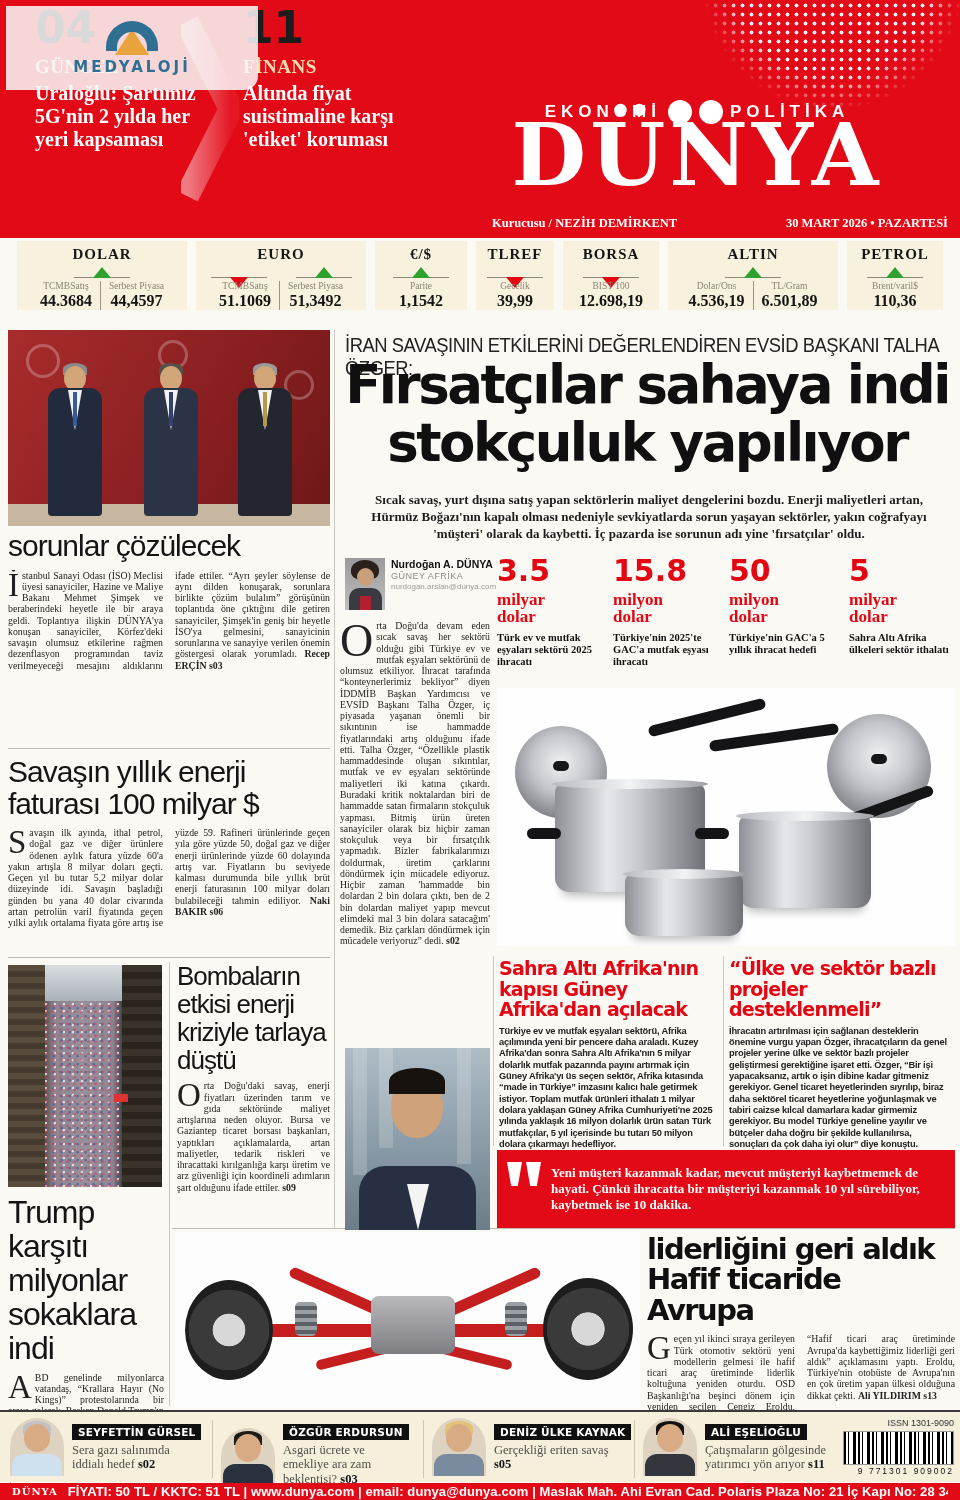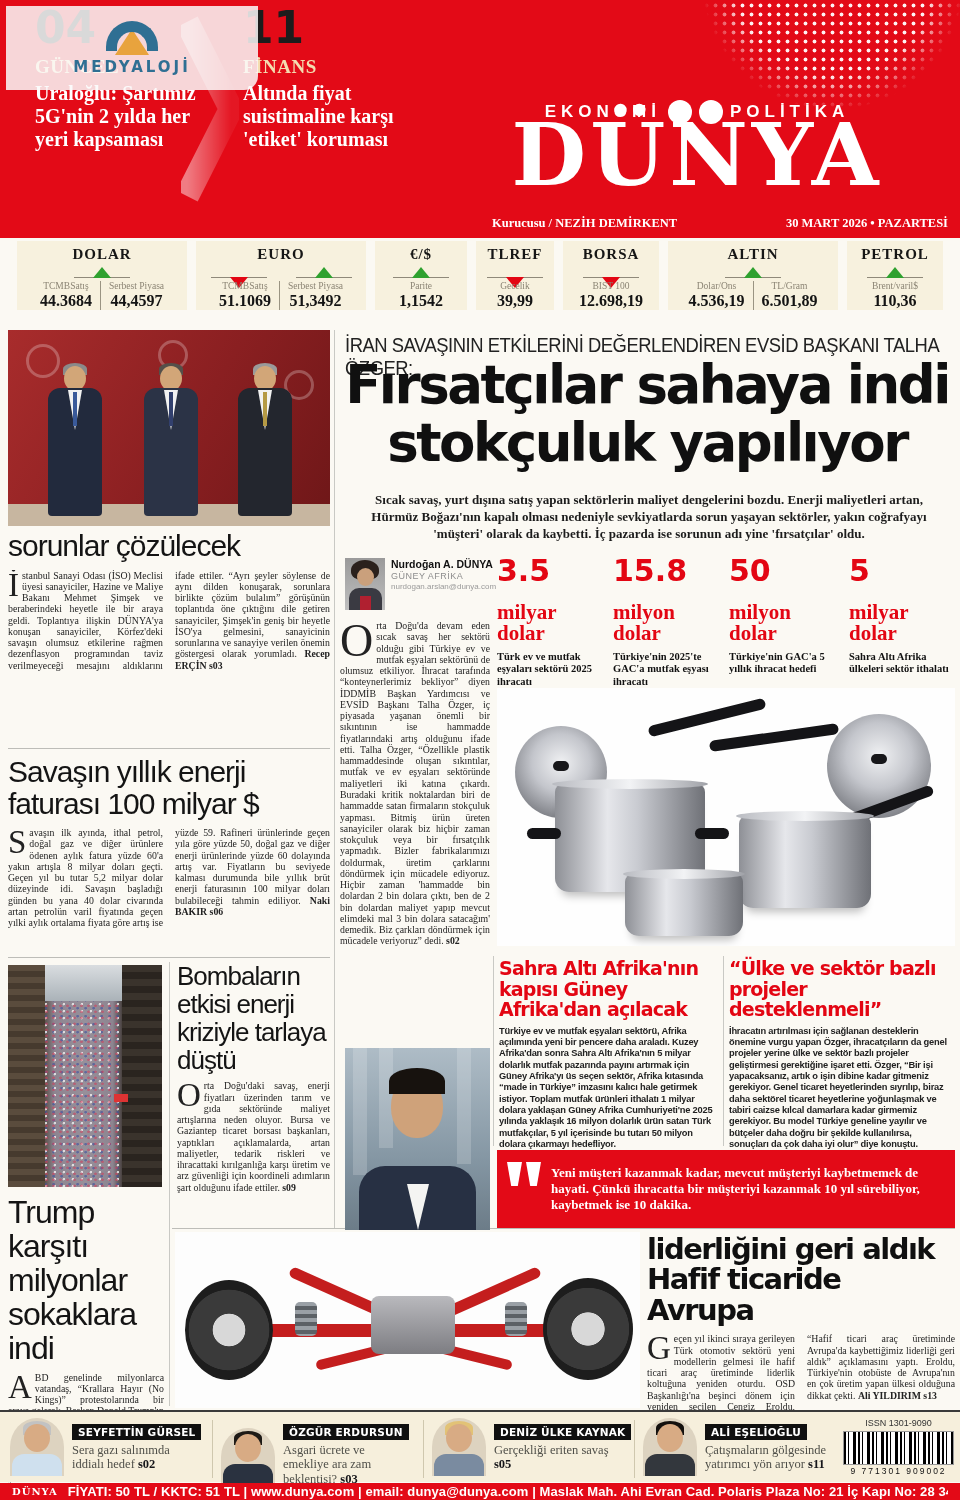--- a/index.html
+++ b/index.html
@@ -50,21 +50,21 @@
   .deck{position:absolute;left:352px;top:492px;width:594px;text-align:center;font-family:"Liberation Serif",serif;font-weight:700;font-size:13px;line-height:1.3;color:#1c1c1c}
   .copy{font-family:"Liberation Serif",serif;font-size:9.8px;line-height:1.15;text-align:justify;color:#222}
   .copy b{font-family:"Liberation Serif",serif}
   .dcap{float:left;font-family:"Liberation Serif",serif;font-weight:400;font-size:33px;line-height:.82;padding:2px 3px 0 0}
   .dcap.big{font-size:46px;line-height:.84}
   .lefthead{font-family:"Liberation Sans",sans-serif;font-weight:400;letter-spacing:-1px;color:#141414}
   .twocol{column-count:2;column-gap:12px}
   
   .stat{position:absolute;top:556px;width:100px}
   .stat .v{font-family:"DejaVu Sans",sans-serif;font-weight:700;font-size:30px;color:#e30613;line-height:1}
-  .stat .u{font-family:"Liberation Serif",serif;font-weight:700;font-size:21px;color:#e30613;line-height:1.02;width:70px;margin-top:16px}
+  .stat .u{font-family:"Liberation Serif",serif;font-weight:700;font-size:17px;color:#e30613;line-height:1.02;width:70px;margin-top:5px}
   .stat .d{font-family:"Liberation Serif",serif;font-weight:700;font-size:10.5px;color:#111;line-height:1.18;margin-top:6px}
   
   .byline{position:absolute;left:345px;top:558px;width:145px;display:flex;gap:6px}
   .bphoto{width:40px;height:52px;background:linear-gradient(180deg,#9a9a9a 0%,#bfbfbf 100%);position:relative;overflow:hidden;flex:none}
   .bphoto .hair{position:absolute;left:6px;top:2px;width:28px;height:20px;border-radius:50% 50% 40% 40%;background:#2b211c}
   .bphoto .face{position:absolute;left:12px;top:10px;width:17px;height:18px;border-radius:50%;background:#caa07c}
   .bphoto .top{position:absolute;left:4px;bottom:0;width:33px;height:22px;border-radius:10px 10px 0 0;background:#3a3a42}
   .bphoto .red{position:absolute;left:15px;bottom:0;width:11px;height:14px;background:#b02030}
   .bmeta{font-family:"Liberation Sans",sans-serif;text-align:left}
   .bname{font-weight:700;font-size:10.5px;color:#111}
@@ -83,21 +83,21 @@
   .colitem{display:flex;gap:8px;width:200px;flex:none}
   .cphoto{width:54px;height:58px;border-radius:50% 50% 0 0;overflow:hidden;position:relative;align-self:flex-end;flex:none;background:#ddd3c0}
   .cphoto .head{position:absolute;left:14px;top:6px;width:26px;height:28px;border-radius:50%;background:#d8ab84}
   .cphoto .shou{position:absolute;left:2px;bottom:0;width:50px;height:22px;border-radius:12px 12px 0 0}
   .cphoto .hair{position:absolute;left:13px;top:3px;width:28px;height:14px;border-radius:50% 50% 0 0}
   .cmeta{padding-top:4px}
   .clabel{display:inline-block;background:#101010;color:#fff;font-family:"DejaVu Sans",sans-serif;font-weight:700;font-size:10.5px;letter-spacing:.2px;padding:2px 6px}
   .ctext{font-family:"Liberation Serif",serif;font-size:12.5px;line-height:1.15;color:#4f4f49;margin-top:3px;width:130px}
   .ctext b{color:#16161a}
   .cdiv{width:1px;height:58px;background:#cfc7ae;margin:2px 8px 0 2px;flex:none}
-  .issn{margin-left:auto;width:120px;text-align:center;font-family:"Liberation Sans",sans-serif}
+  .issn{margin-left:auto;width:120px;text-align:right;font-family:"Liberation Sans",sans-serif}
   .issnlabel{font-size:9px;color:#333}
   .barcode{margin-top:3px;height:34px;border:1px solid #999;background:
     repeating-linear-gradient(90deg,#000 0 2px,#fff 2px 4px,#000 4px 5px,#fff 5px 9px,#000 9px 12px,#fff 12px 14px)}
   .bdigits{font-size:8.5px;letter-spacing:2px;color:#111;margin-top:1px}
   
   .footer{position:absolute;left:0;top:1483px;width:960px;height:17px;background:#e30a17;color:#fff;display:flex;align-items:center;padding:0 12px;gap:10px}
   .fbrand{font-family:"DejaVu Serif",serif;font-weight:700;font-size:10px;letter-spacing:1px}
   .ftext{font-family:"Liberation Sans",sans-serif;font-weight:700;font-size:13px;letter-spacing:.1px;white-space:nowrap;overflow:hidden}
   
   .photo{position:absolute;overflow:hidden}

